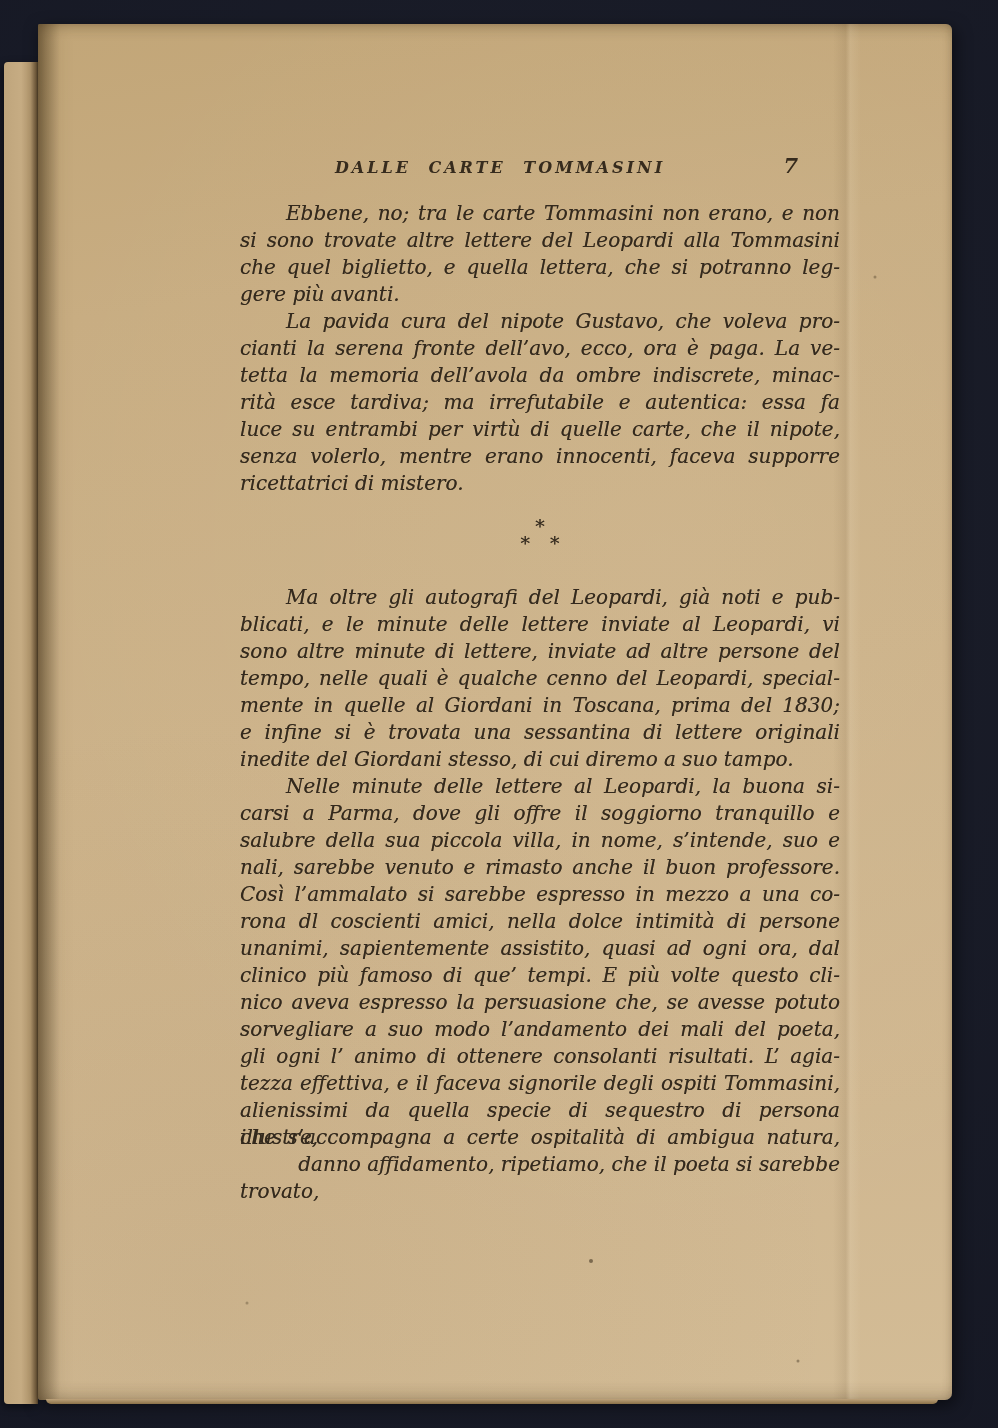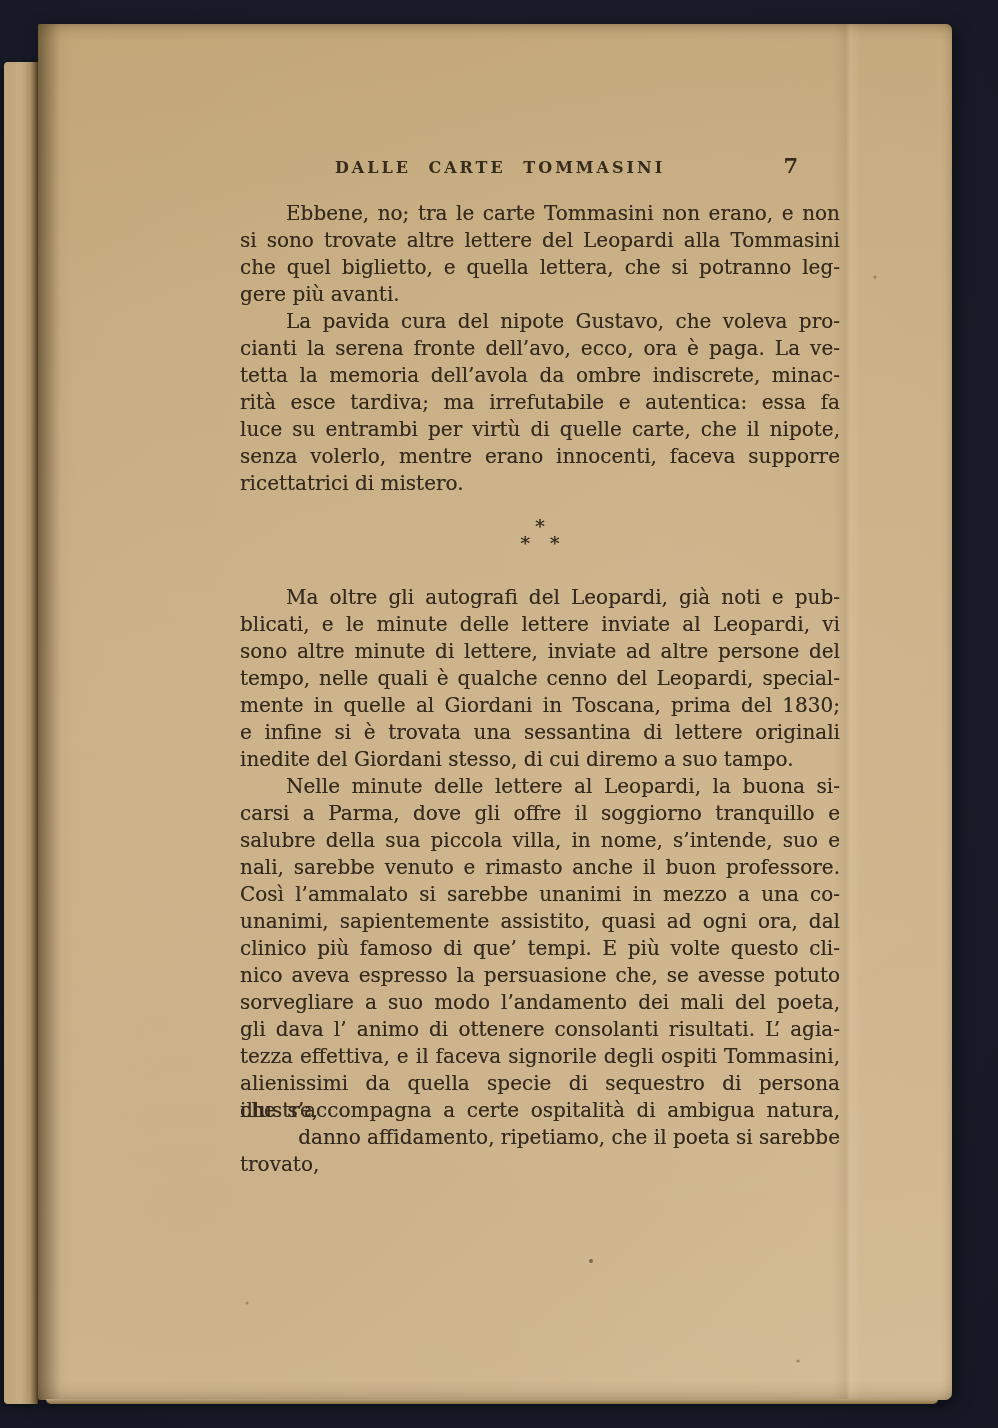--- a/index.html
+++ b/index.html
@@ -5,21 +5,21 @@
   html, body {
     margin: 0; padding: 0;
     width: 998px; height: 1428px;
     overflow: hidden;
   }
   body {
     background: radial-gradient(140% 120% at 50% 40%, #1c1f2b 0%, #121420 100%);
     font-family: "DejaVu Serif", serif;
     position: relative;
   }
-  .scan { position: absolute; inset: 0; }
+  .scan { position: absolute; inset: 0; font-style: italic; }
 
   
   .page-strip {
     position: absolute;
     left: 4px; top: 62px;
     width: 34px; height: 1342px;
     background: linear-gradient(90deg, #bfa57c 0%, #c6ac83 50%, #b2976d 78%, #7d6442 94%, #55432a 100%);
     border-radius: 4px 0 0 4px;
     box-shadow: -2px 3px 8px rgba(0,0,0,0.45);
   }
@@ -168,26 +168,27 @@
           <div class="line">tempo, nelle quali è qualche cenno del Leopardi, special-</div>
           <div class="line">mente in quelle al Giordani in Toscana, prima del 1830;</div>
           <div class="line">e infine si è trovata una sessantina di lettere originali</div>
           <div class="line last">inedite del Giordani stesso, di cui diremo a suo tampo.</div>
         </div>
         <div class="para">
           <div class="line first">Nelle minute delle lettere al Leopardi, la buona si-</div>
           <div class="line">carsi a Parma, dove gli offre il soggiorno tranquillo e</div>
           <div class="line">salubre della sua piccola villa, in nome, s’intende, suo e</div>
           <div class="line">nali, sarebbe venuto e rimasto anche il buon professore.</div>
-          <div class="line">Così l’ammalato si sarebbe unanimi in mezzo a una co-</div>
+          <div class="line">Così l’ammalato si sarebbe espresso in mezzo a una co-</div>
+          <div class="line">rona dl coscienti amici, nella dolce intimità di persone</div>
           <div class="line">unanimi, sapientemente assistito, quasi ad ogni ora, dal</div>
           <div class="line">clinico più famoso di que’ tempi. E più volte questo cli-</div>
           <div class="line">nico aveva espresso la persuasione che, se avesse potuto</div>
           <div class="line">sorvegliare a suo modo l’andamento dei mali del poeta,</div>
-          <div class="line">gli dava l’ animo di ottenere consolanti risultati. L’ agia-</div>
+          <div class="line">gli ogni l’ animo di ottenere consolanti risultati. L’ agia-</div>
           <div class="line">tezza effettiva, e il faceva signorile degli ospiti Tommasini,</div>
           <div class="line">alienissimi da quella specie di sequestro di persona illustre,</div>
           <div class="line">che s’accompagna a certe ospitalità di ambigua natura,</div>
           <div class="line last">danno affidamento, ripetiamo, che il poeta si sarebbe trovato,</div>
         </div>
       </div>
   </div>
 </div>
 
 </body></html>

